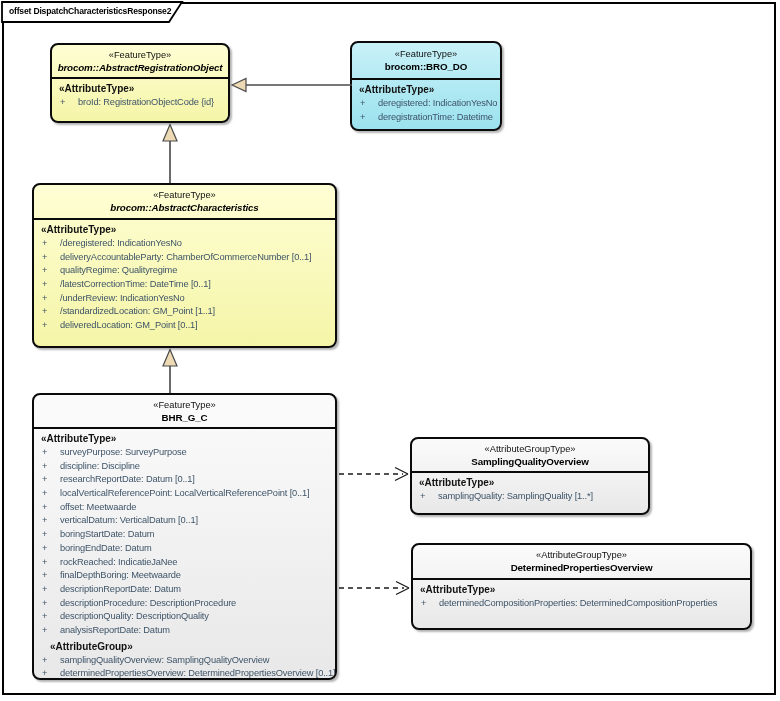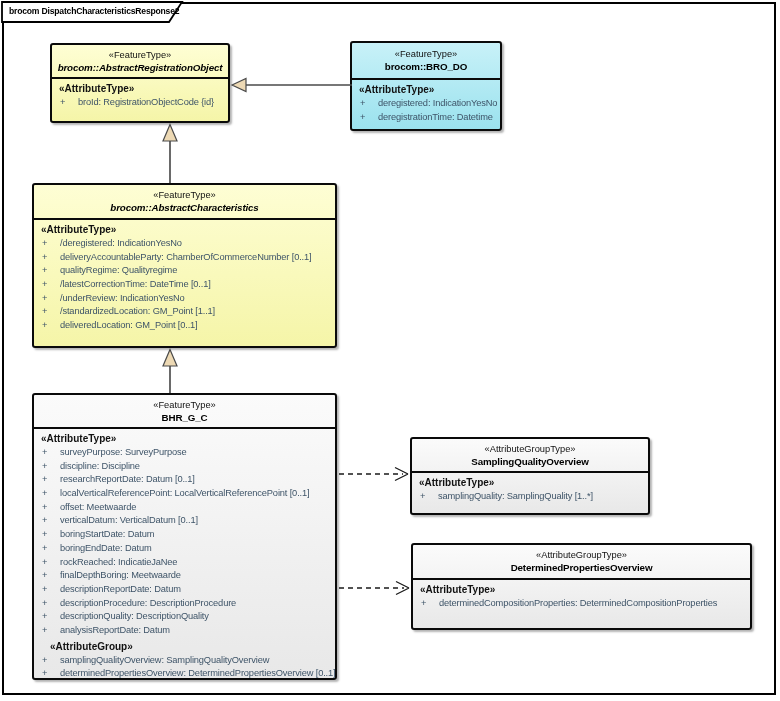--- a/index.html
+++ b/index.html
@@ -6,21 +6,21 @@
   body{width:780px;height:701px;position:relative;font-family:"Liberation Sans",sans-serif;
        --attr-color:#3E5468;--tri-fill:#EDD9B4;}
   #canvas{position:absolute;left:0;top:0;width:780px;height:701px;overflow:hidden;background:#fff;}
 
   .frame{position:absolute;left:2px;top:2px;width:774px;height:693px;
          border:2px solid #000;box-sizing:border-box;background:#fff;}
 
   .tab-label{position:absolute;left:9px;top:6px;font-size:8.6px;font-weight:bold;
              letter-spacing:-0.2px;color:#000;white-space:nowrap;z-index:5;}
 
-  .uml-class{position:absolute;border:2px solid #0a0a0a;border-radius:3px;box-sizing:border-box;
+  .uml-class{position:absolute;border:2px solid #0a0a0a;border-radius:8px;box-sizing:border-box;
              overflow:hidden;box-shadow:2px 2px 2px rgba(90,90,90,.45);z-index:2;}
   .cls-header{border-bottom:2px solid #0a0a0a;display:flex;flex-direction:column;
               justify-content:center;align-items:center;box-sizing:border-box;}
   .cls-st{font-size:9.3px;color:#111;line-height:12px;white-space:nowrap;}
   .cls-name{font-size:9.8px;font-weight:bold;color:#000;line-height:13px;
             letter-spacing:-0.15px;white-space:nowrap;}
   .cls-name.abstract{font-style:italic;}
   .cls-body{padding-top:3px;}
   .sec-label{font-weight:bold;font-size:10px;color:#111;padding-left:7px;
              height:14px;line-height:14px;white-space:nowrap;}
@@ -32,21 +32,21 @@
   svg.connectors{position:absolute;left:0;top:0;width:780px;height:701px;
                  z-index:4;pointer-events:none;}
 </style>
 </head>
 <body style="--attr-color: #3E5468; --tri-fill: #EDD9B4;">
 
 <div id="canvas">
 
   <div class="frame"></div>
 
-  <span class="tab-label">brocom DispatchCharacteristicsResponse2</span>
+  <span class="tab-label">offset DispatchCharacteristicsResponse2</span>
 
   <div class="uml-class" style="left: 50px; top: 43px; width: 180px; height: 80px; background: linear-gradient(rgb(254, 254, 212), rgb(245, 245, 168));">
     <div class="cls-header" style="height:34px;">
       <div class="cls-st">«FeatureType»</div>
       <div class="cls-name abstract">brocom::AbstractRegistrationObject</div>
     </div>
     <div class="cls-body">
         <div class="sec-label">«AttributeType»</div>
         <div class="attr"><span class="vis">+</span><span>broId: RegistrationObjectCode {id}</span></div>
       </div>

